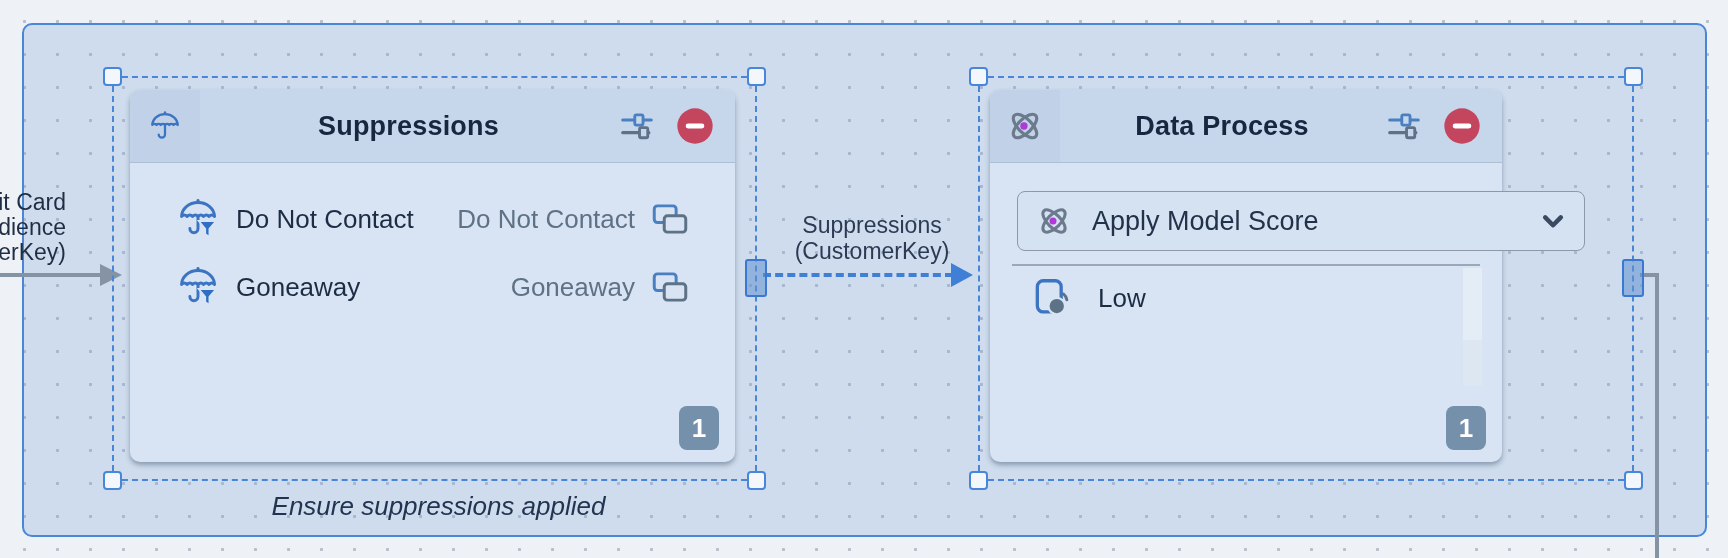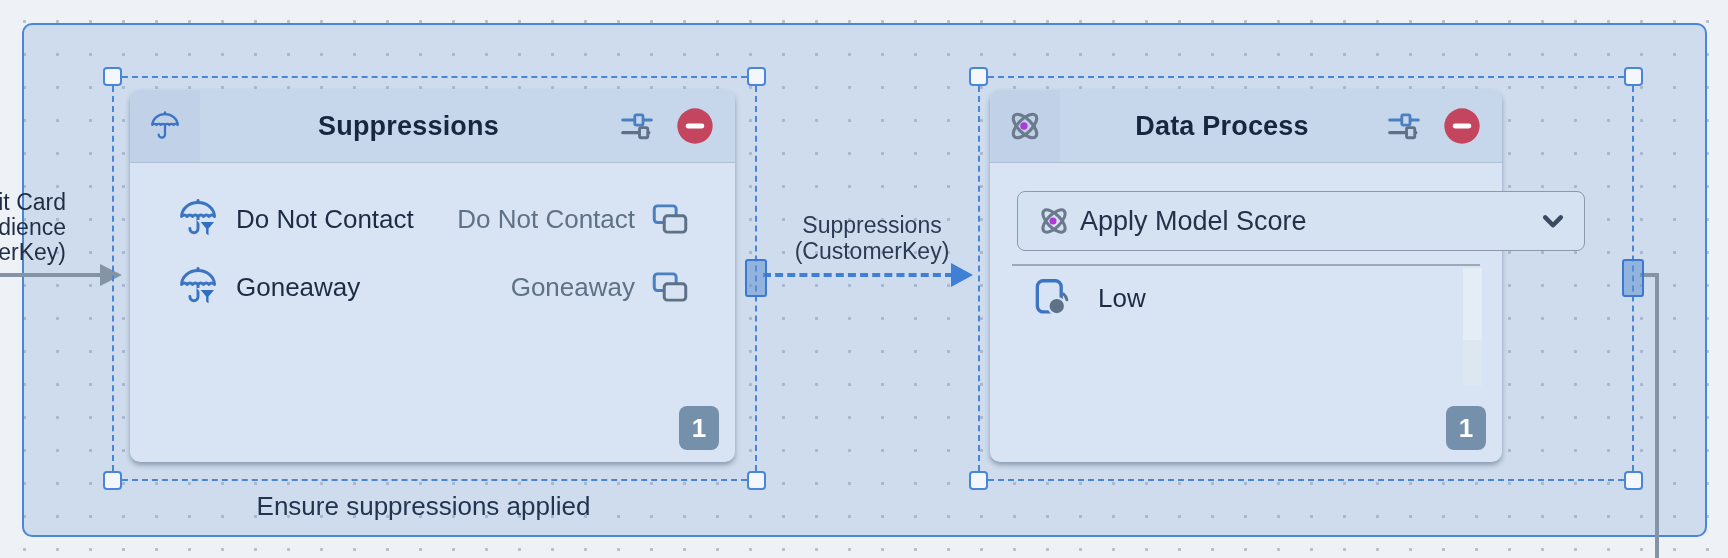--- a/index.html
+++ b/index.html
@@ -51,42 +51,42 @@
     position:absolute;right:16px;bottom:12px;width:40px;height:44px;border-radius:8px;
     background:#7590ab;color:#ffffff;font-size:26px;font-weight:bold;
     display:flex;align-items:center;justify-content:center;
   }
   
   .dropdown{
     position:absolute;left:27px;top:101px;width:568px;height:60px;box-sizing:border-box;
     background:#d5e2f2;border:1.5px solid #8b99aa;border-radius:8px;
     display:flex;align-items:center;cursor:pointer;
   }
-  .ddtext{font-size:27px;color:#22324a;margin-left:6px;flex:1;}
+  .ddtext{font-size:27px;color:#22324a;margin-left:18px;flex:1;}
   .divider{position:absolute;left:22px;right:22px;top:174px;height:2px;background:#9aa8b8;}
   .rows2{position:absolute;left:0;top:180px;right:0;}
   .row2{display:flex;align-items:center;height:56px;padding:0 0 0 40px;gap:24px;margin-bottom:7px;}
   .scrollbar{position:absolute;right:20px;top:178px;width:19px;height:118px;background:#dde7f2;}
   .thumb{width:19px;height:72px;background:#e4ecf6;}
   
   .gline{position:absolute;background:#8494a4;z-index:2;}
   .garrowhead{
     position:absolute;width:0;height:0;z-index:2;
     border-top:11px solid transparent;border-bottom:11px solid transparent;border-left:22px solid #8494a4;
   }
   .dashedge{position:absolute;left:763px;top:273px;width:190px;border-top:4px dashed #3f7fd6;z-index:2;}
   .barrowhead{
     position:absolute;left:951px;top:263px;width:0;height:0;z-index:2;
     border-top:12px solid transparent;border-bottom:12px solid transparent;border-left:22px solid #3f7fd6;
   }
   
   .edgelabel{position:absolute;left:740px;top:212px;width:264px;text-align:center;font-size:23px;color:#2b3b53;line-height:26px;z-index:5;}
   .inlabel{position:absolute;left:-244px;top:190px;width:310px;text-align:right;font-size:23px;color:#1f2e44;line-height:25px;z-index:5;}
   .caption{position:absolute;top:491px;text-align:center;font-size:26px;color:#223450;z-index:5;}
-  .caption.cap1{left:103px;width:641px;}
+  .caption.cap1{left:118px;width:641px;font-style:italic;}
   .caption.cap2{left:978px;width:652px;}
   svg{display:block;}
 </style>
 </head>
 <body>
 
 <div class="canvas">
 
   <div class="region"></div>
 

